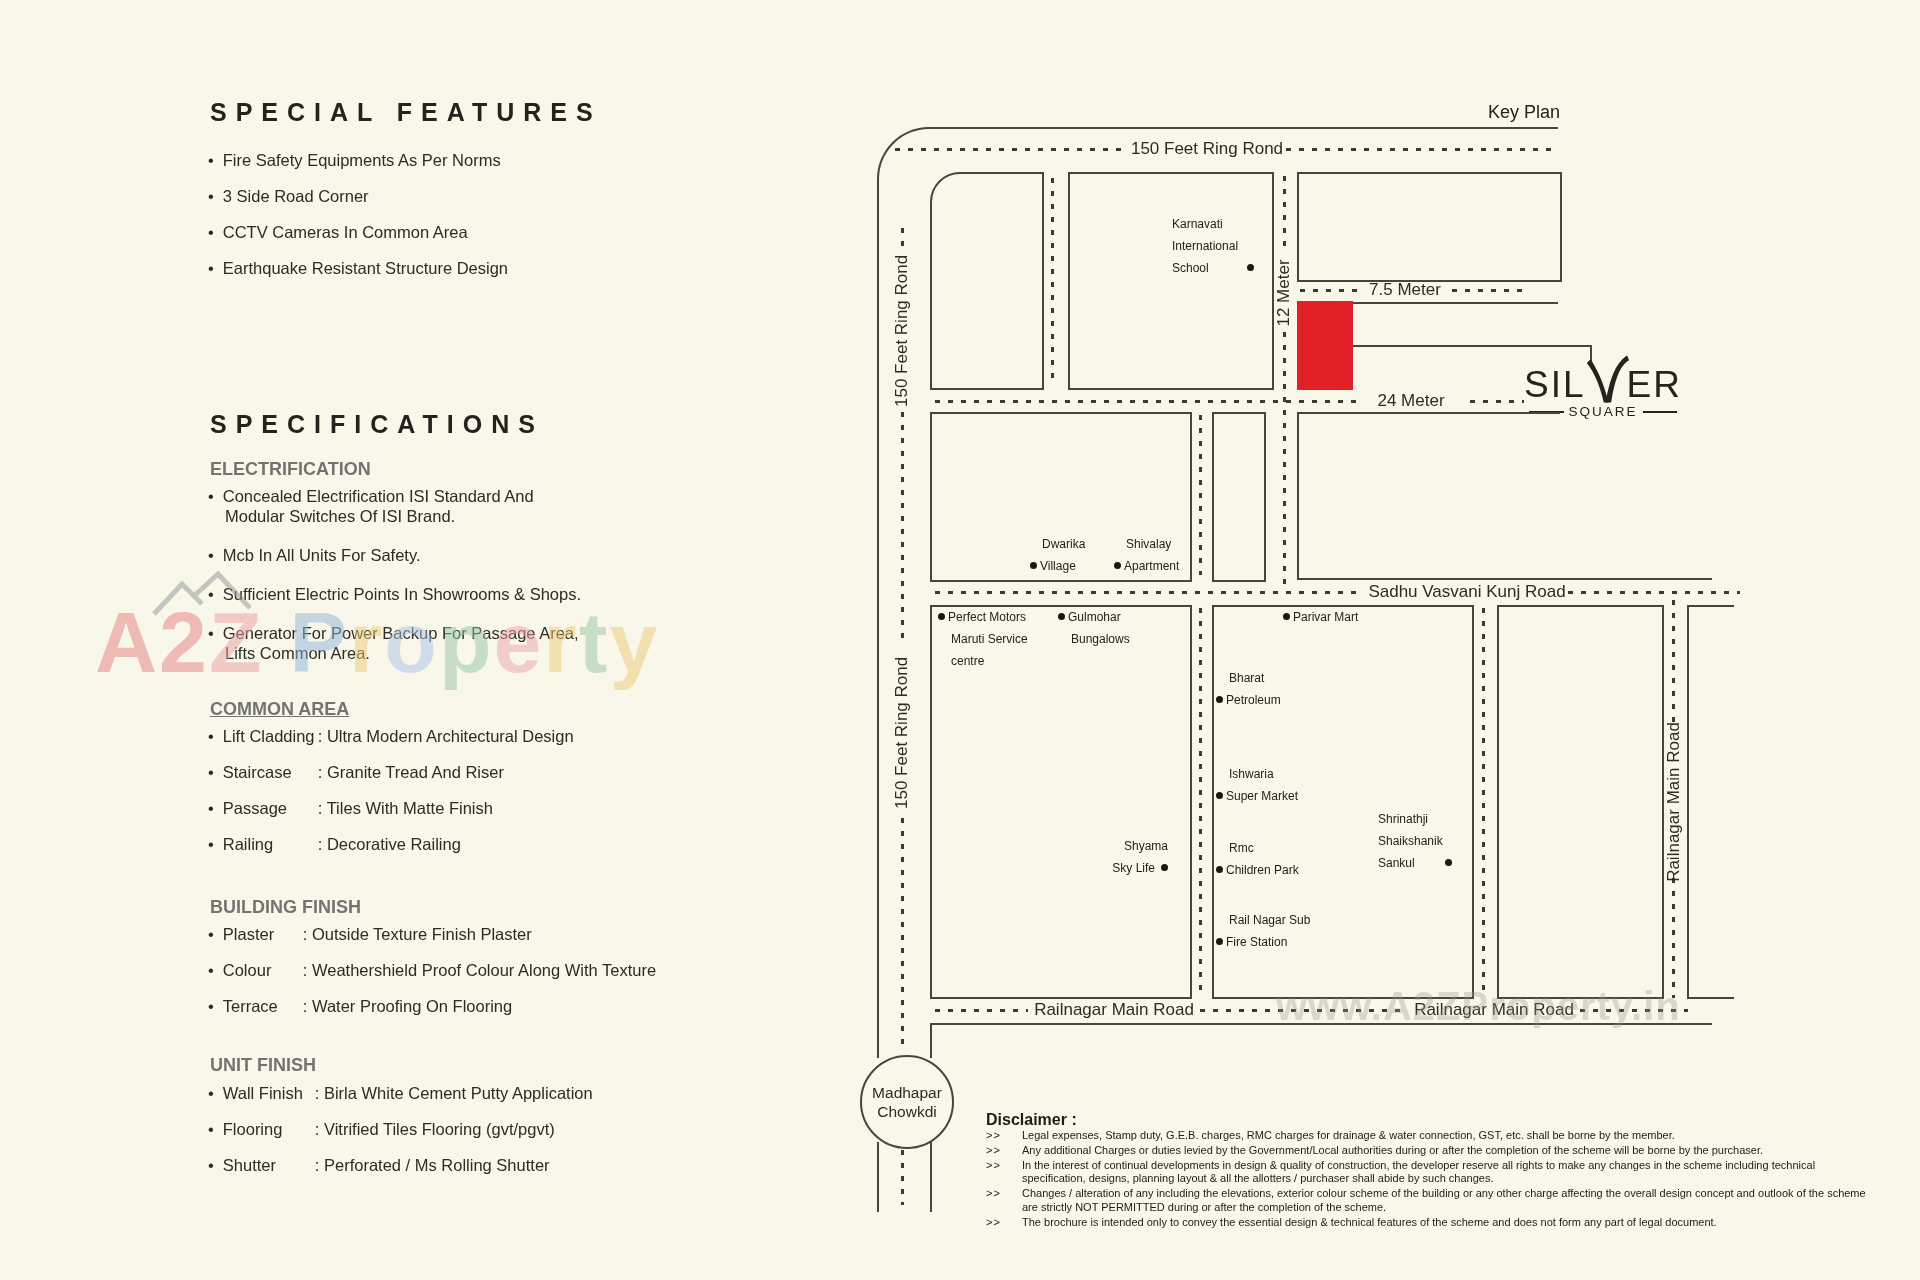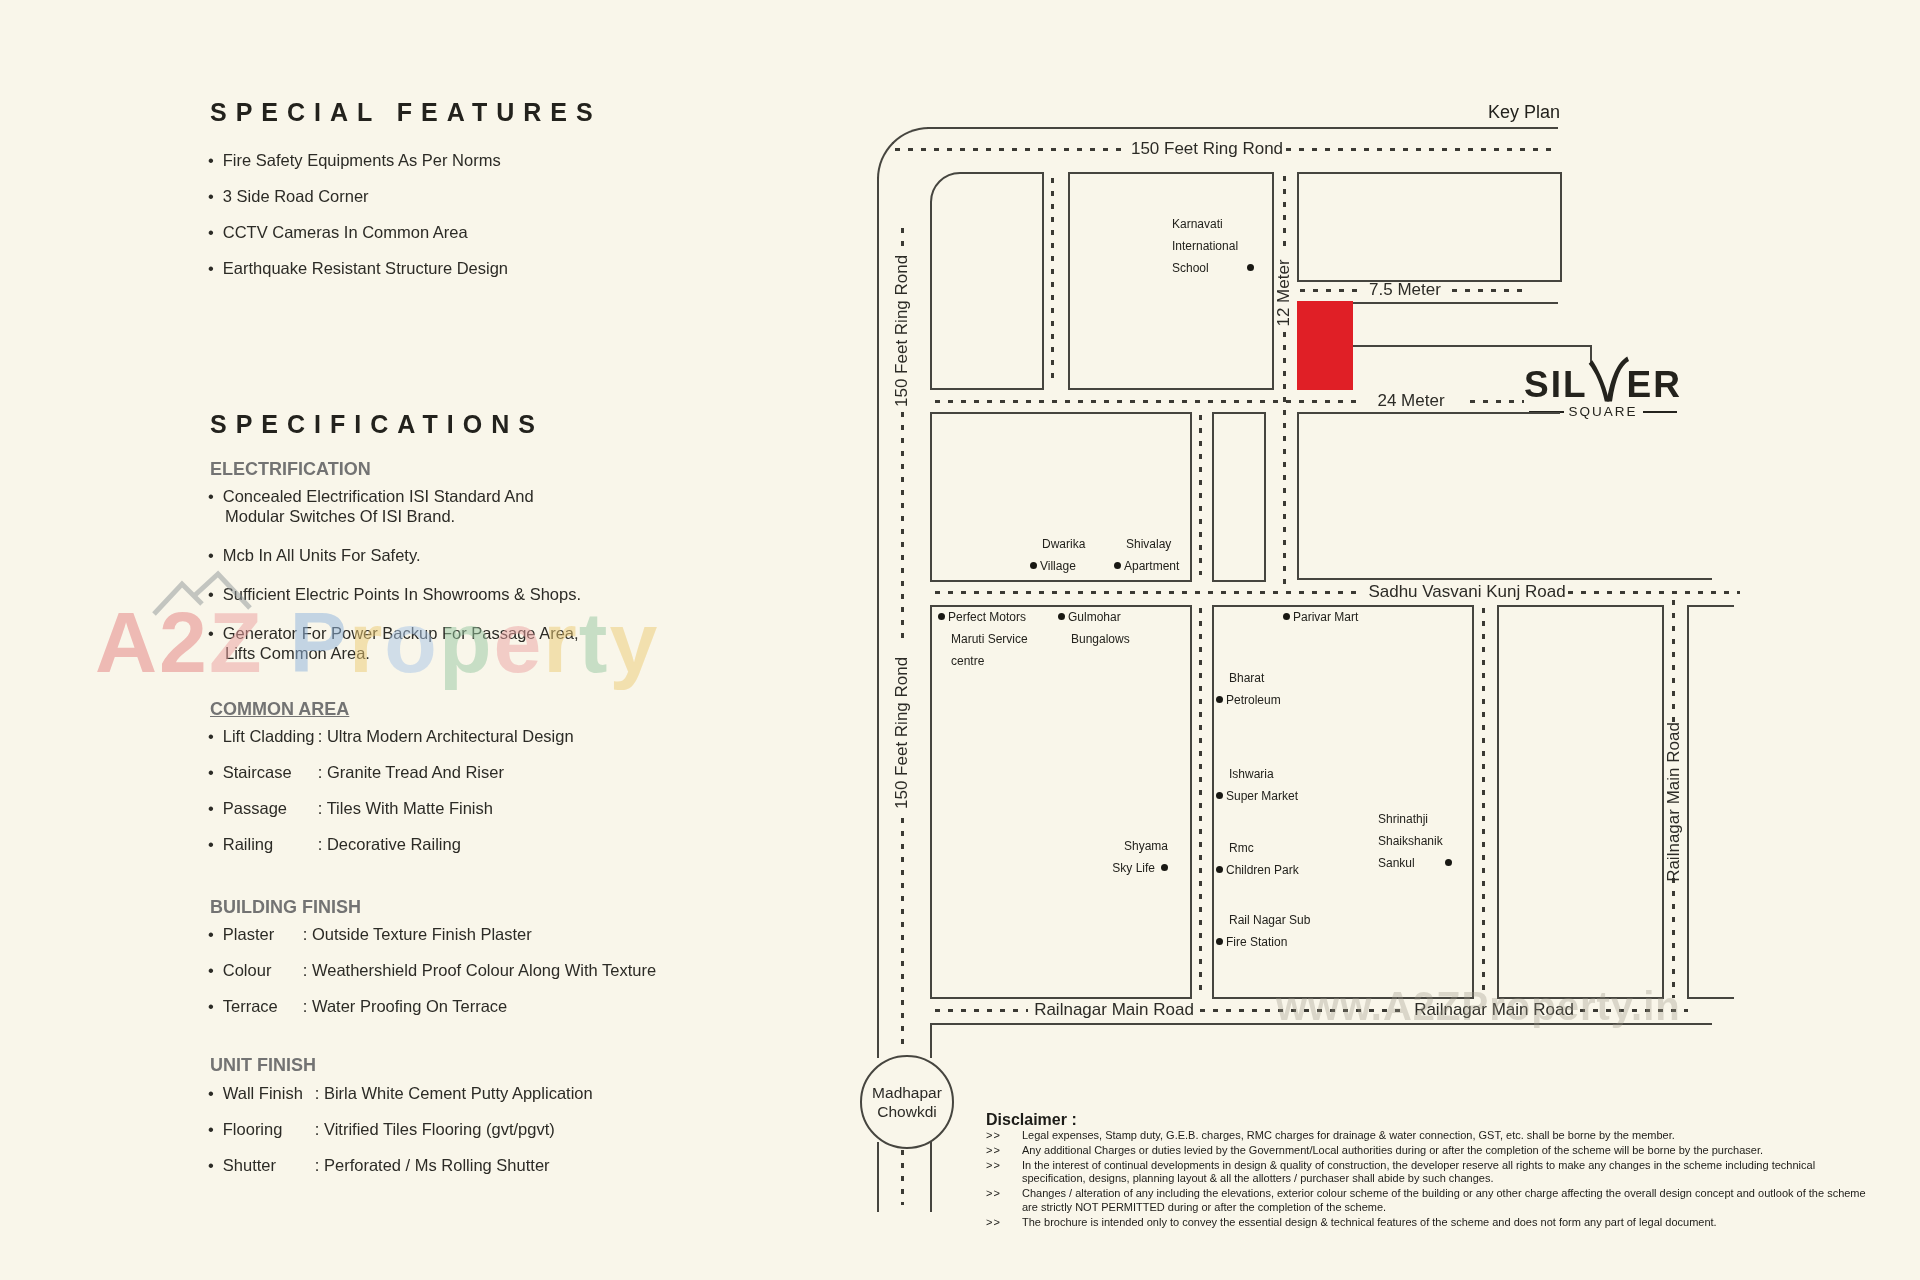--- a/index.html
+++ b/index.html
@@ -20,21 +20,21 @@
   .dh{position:absolute;height:3px;background-image:repeating-linear-gradient(90deg,#3b3a34 0 5px,transparent 5px 13px);}
   .dv{position:absolute;width:3px;background-image:repeating-linear-gradient(180deg,#3b3a34 0 5px,transparent 5px 13px);}
   .block{position:absolute;border:2px solid #46453f;background:transparent;}
   .rlab{position:absolute;font-size:17px;color:#2c2b26;text-align:center;white-space:nowrap;background:#f9f6ea;}
   .rvert{transform:rotate(-90deg);}
   .place{position:absolute;font-size:12px;line-height:22px;color:#23221d;white-space:nowrap;}
   .dot{display:inline-block;width:7px;height:7px;border-radius:50%;background:#191813;vertical-align:middle;margin:0 3px 3px 0;}
   .dota{margin:0 0 3px 6px;}
   
   #logo{position:absolute;left:1524px;top:352px;width:158px;color:#24231d;}
-  #logo .row1{display:flex;align-items:flex-end;font-size:37px;letter-spacing:2px;font-weight:bold;}
+  #logo .row1{display:flex;align-items:flex-end;font-size:37px;letter-spacing:2px;font-weight:normal;}
   #logo .row2{display:flex;align-items:center;justify-content:space-between;font-size:13.5px;letter-spacing:2px;margin-top:-2px;}
   #logo .dash{flex:1;height:2px;background:#24231d;margin:0 5px;}
   
   #madhapar{position:absolute;left:860px;top:1055px;width:90px;height:90px;border:2px solid #46453f;
             border-radius:50%;background:#f9f6ea;display:flex;flex-direction:column;align-items:center;
             justify-content:center;font-size:15.5px;line-height:19px;z-index:3;}
   
   #disclaimer{position:absolute;left:986px;top:1113px;width:884px;font-size:11px;line-height:13.5px;color:#1d1c18;}
   #disclaimer .dtitle{font-weight:bold;font-size:16px;margin-bottom:2px;}
   .ditem{position:relative;padding-left:36px;margin-bottom:1.5px;}
@@ -71,21 +71,21 @@
 
   <div class="subhead" style="left:210px;top:699px;text-decoration:underline;">COMMON AREA</div>
   <div class="li" style="left:208px;top:727px;"><span class="lab w92">Lift Cladding</span><span>: Ultra Modern Architectural Design</span></div>
   <div class="li" style="left:208px;top:763px;"><span class="lab w92">Staircase</span><span>:  Granite Tread And Riser</span></div>
   <div class="li" style="left:208px;top:799px;"><span class="lab w92">Passage</span><span>: Tiles With Matte Finish</span></div>
   <div class="li" style="left:208px;top:835px;"><span class="lab w92">Railing</span><span>: Decorative Railing</span></div>
 
   <div class="subhead" style="left:210px;top:897px;">BUILDING FINISH</div>
   <div class="li" style="left:208px;top:925px;"><span class="lab w80">Plaster</span><span>:   Outside Texture Finish Plaster</span></div>
   <div class="li" style="left:208px;top:961px;"><span class="lab w80">Colour</span><span>:   Weathershield Proof Colour Along With Texture</span></div>
-  <div class="li" style="left:208px;top:997px;"><span class="lab w80">Terrace</span><span>:   Water Proofing On Terrace</span></div>
+  <div class="li" style="left:208px;top:997px;"><span class="lab w80">Terrace</span><span>:   Water Proofing On Flooring</span></div>
 
   <div class="subhead" style="left:210px;top:1055px;">UNIT FINISH</div>
   <div class="li" style="left:208px;top:1084px;"><span class="lab w88">Wall Finish</span><span>: Birla White Cement Putty Application</span></div>
   <div class="li" style="left:208px;top:1120px;"><span class="lab w88">Flooring</span><span>: Vitrified Tiles Flooring (gvt/pgvt)</span></div>
   <div class="li" style="left:208px;top:1156px;"><span class="lab w88">Shutter</span><span>: Perforated / Ms Rolling Shutter</span></div>
 
   <div id="wm-center"><span class="wl" style="color:#e57f7f">A</span><span class="wl" style="color:#e57f7f">2</span><span class="wl" style="color:#eda0a0">Z</span><span class="wl" style="color:#8fb4dd">P</span><span class="wl" style="color:#edcb74">r</span><span class="wl" style="color:#a9c6e8">o</span><span class="wl" style="color:#97c8a1">p</span><span class="wl" style="color:#eda4a4">e</span><span class="wl" style="color:#edcb74">r</span><span class="wl" style="color:#97c8a1">t</span><span class="wl" style="color:#edcb74">y</span>
   </div>
   <svg id="roof-icon" width="110" height="48" viewBox="0 0 110 48">
     <polyline points="6,44 34,14 54,34" fill="none" stroke="#8f9698" stroke-width="5"></polyline>

